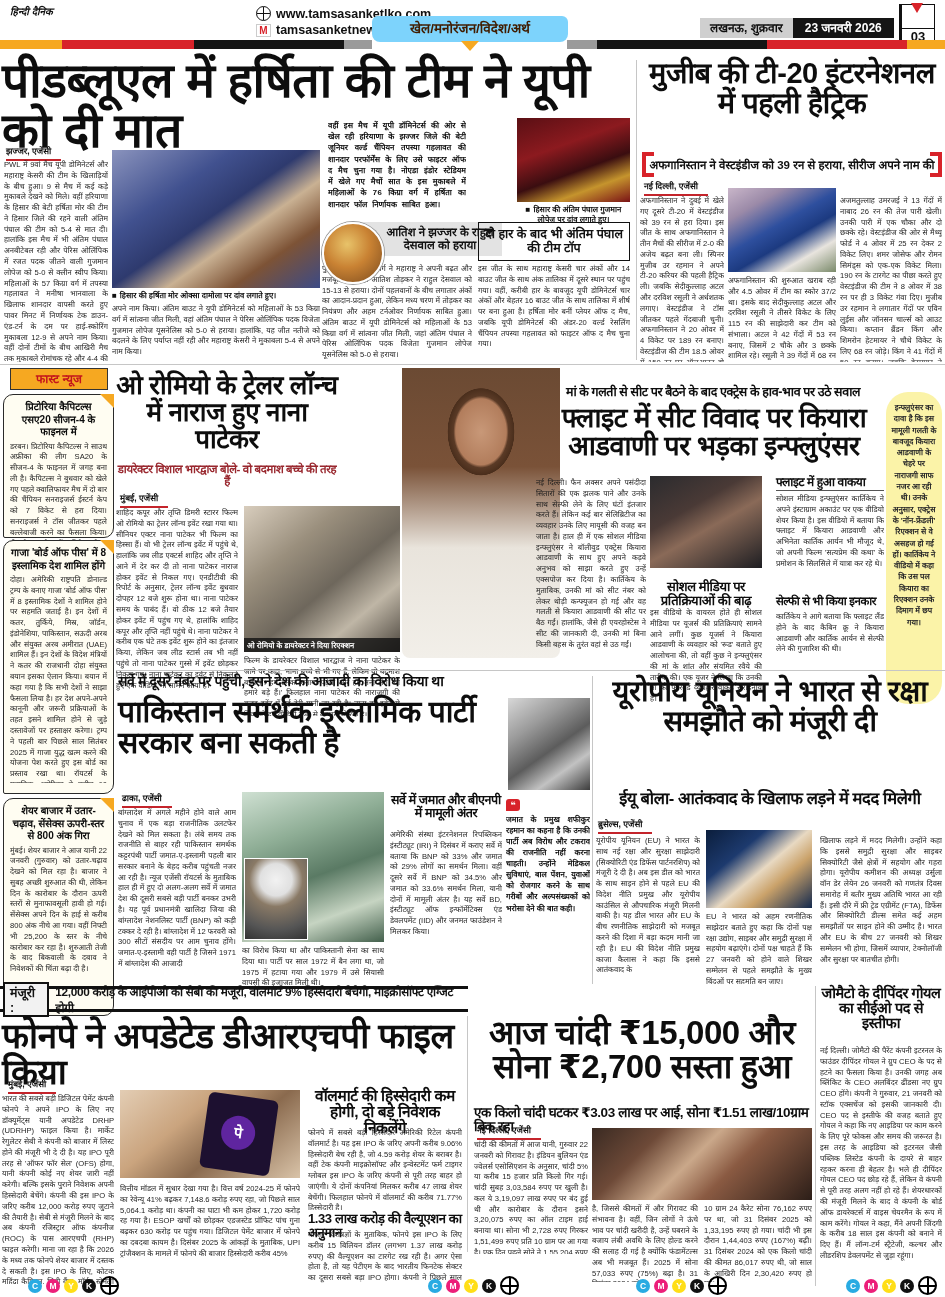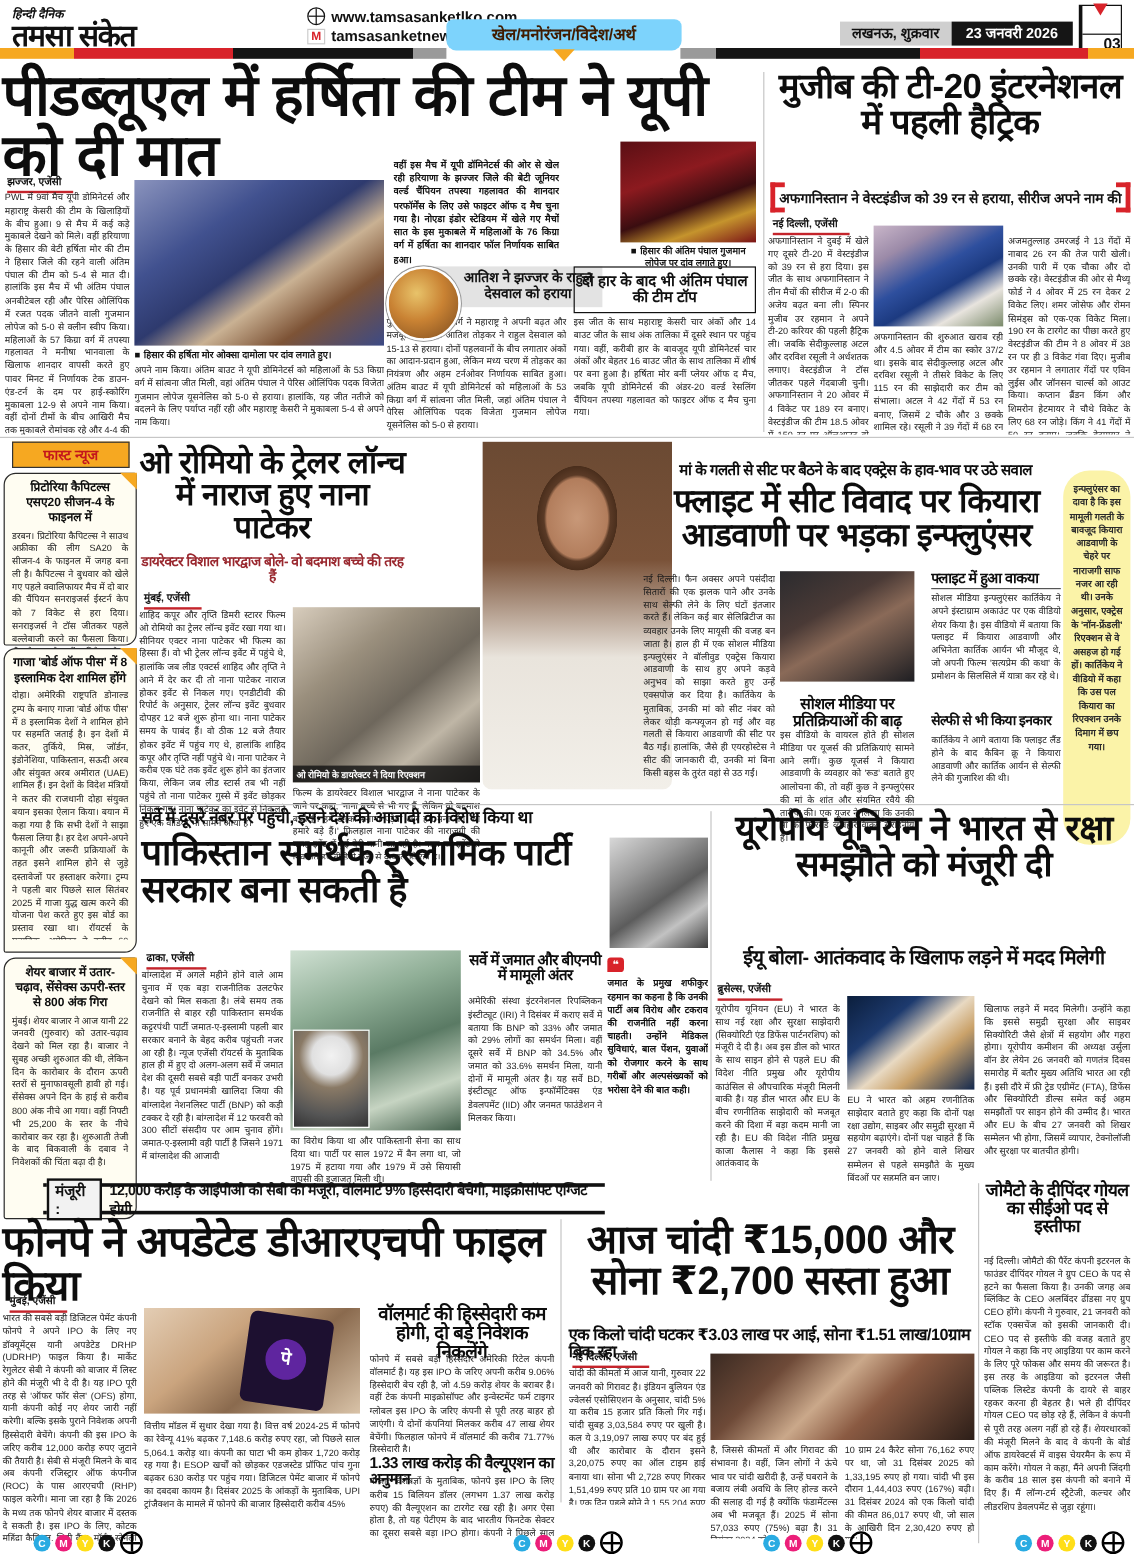--- a/index.html
+++ b/index.html
@@ -32,54 +32,53 @@
   .bracket::after{right:0;border-right:4px solid #d8232a;border-top:4px solid #d8232a;border-bottom:4px solid #d8232a;}
   .quote-ic{display:inline-block;width:14px;height:12px;background:#d8232a;color:#fff;border-radius:3px 3px 3px 0;font-size:9px;font-weight:bold;text-align:center;line-height:13px;}
 </style>
 </head>
 <body>
 
 <div class="page">
 
   <div class="abs" style="left:10px;top:4px;width:220px;">
     <div style="font-size:10px;font-weight:bold;font-style:italic;">हिन्दी दैनिक</div>
-    <div style="font-size:25px;font-weight:bold;letter-spacing:-1px;line-height:1;">तमसा संकेत</div>
   </div>
   <div class="abs" style="left:256px;top:6px;">
     <div style="display:flex;align-items:center;gap:5px;">
       <span style="display:inline-block;width:13px;height:13px;border:1.4px solid #111;border-radius:50%;background:linear-gradient(#111,#111) center/100% 1px no-repeat,linear-gradient(#111,#111) center/1px 100% no-repeat;"></span>
       <span style="font-size:12.5px;font-weight:bold;">www.tamsasanketlko.com</span>
     </div>
     <div style="display:flex;align-items:center;gap:5px;margin-top:2px;">
       <span style="display:inline-block;width:13px;height:11px;background:#fff;border:1px solid #ccc;color:#d8232a;font-size:10px;font-weight:bold;text-align:center;line-height:11px;">M</span>
       <span style="font-size:12.5px;font-weight:bold;">tamsasanketnews24@gmail.com</span>
     </div>
   </div>
   <div class="abs tab" style="left:372px;top:16px;width:196px;height:26px;font-size:13.5px;line-height:26px;">खेल/मनोरंजन/विदेश/अर्थ</div>
   <div class="abs" style="left:700px;top:18px;height:20px;display:flex;">
     <span style="background:#cfcfcf;color:#111;font-weight:bold;font-size:12px;line-height:20px;padding:0 10px;">लखनऊ, शुक्रवार</span>
     <span style="background:#151515;color:#fff;font-weight:bold;font-size:12px;line-height:20px;padding:0 12px;">23 जनवरी 2026</span>
   </div>
   <div class="abs" style="left:899px;top:4px;width:32px;height:40px;border:1.5px solid #111;border-left-width:3px;background:#fff;">
     <span style="position:absolute;top:-2px;left:9px;width:0;height:0;border-left:6px solid transparent;border-right:6px solid transparent;border-top:10px solid #d8232a;"></span>
-    <span style="position:absolute;bottom:1px;left:0;width:100%;text-align:right;font-weight:bold;font-size:13px;border-top:1px solid #111;">03</span>
+    <span style="position:absolute;bottom:1px;left:0;width:100%;text-align:center;font-weight:bold;font-size:13px;border-top:1px solid #111;">03</span>
   </div>
 
   <div class="abs" style="left:0;top:40px;width:372px;height:9px;background:linear-gradient(90deg,#f6a821 0 62px,#d8232a 62px 194px,#151515 194px 344px,#9a9a9a 344px 372px);"></div>
   <div class="abs" style="left:567px;top:40px;width:378px;height:9px;background:linear-gradient(90deg,#9a9a9a 0 30px,#151515 30px 200px,#d8232a 200px 340px,#f6a821 340px 378px);"></div>
 
   <div class="abs hl" style="left:2px;top:56px;width:630px;font-size:48px;">पीडब्लूएल में हर्षिता की टीम ने यूपी को दी मात</div>
   <div class="abs ph" style="left:517px;top:118px;width:113px;height:84px;background:linear-gradient(160deg,#5a0f14 0%,#8c1a1f 35%,#3a0d10 60%,#c5942d 78%,#7a1216 100%);"></div>
   <div class="abs cap" style="left:517px;top:205px;width:113px;text-align:center;"><span class="sq">■</span><span>हिसार की अंतिम पंघाल गुजमान लोपेज पर दांव लगाते हुए।</span></div>
   <div class="abs bl" style="left:6px;top:145px;">झज्जर, एजेंसी</div>
   <div class="abs bt" style="left:4px;top:160px;width:104px;height:202px;">PWL में 9वां मैच यूपी डोमिनेटर्स और महाराष्ट्र केसरी की टीम के खिलाड़ियों के बीच हुआ। 9 से मैच में कई कड़े मुकाबले देखने को मिले। वहीं हरियाणा के हिसार की बेटी हर्षिता मोर की टीम ने हिसार जिले की रहने वाली अंतिम पंघाल की टीम को 5-4 से मात दी। हालांकि इस मैच में भी अंतिम पंघाल अनबीटेबल रही और पेरिस ओलिंपिक में रजत पदक जीतने वाली गुजमान लोपेज को 5-0 से क्लीन स्वीप किया। महिलाओं के 57 किग्रा वर्ग में तपस्या गहलावत ने मनीषा भानवाला के खिलाफ शानदार वापसी करते हुए पावर मिनट में निर्णायक टेक डाउन-एंड-टर्न के दम पर हाई-स्कोरिंग मुकाबला 12-9 से अपने नाम किया। वहीं दोनों टीमों के बीच आखिरी मैच तक मुकाबले रोमांचक रहे और 4-4 की बराबरी के बाद फैसला आखिरी बाउट ने हुआ। हालांकि, यह जीत नतीजे को बदलने के लिए पर्याप्त नहीं रही और महाराष्ट्र केसरी ने मुकाबला 5-4 से</div>
   <div class="abs ph" style="left:112px;top:150px;width:208px;height:138px;background:linear-gradient(145deg,#8a93bd 0%,#41518f 30%,#2e3a6e 48%,#c9b193 62%,#7d5336 78%,#3c4a86 100%);"></div>
   <div class="abs cap" style="left:112px;top:291px;width:208px;"><span class="sq">■</span><span>हिसार की हर्षिता मोर ओक्सा दामोला पर दांव लगाते हुए।</span></div>
   <div class="abs bt" style="left:112px;top:304px;width:208px;height:58px;">अपने नाम किया। अंतिम बाउट ने यूपी डोमिनेटर्स को महिलाओं के 53 किग्रा वर्ग में सांत्वना जीत मिली, वहां अंतिम पंघाल ने पेरिस ओलिंपिक पदक विजेता गुजमान लोपेज यूसनेलिस को 5-0 से हराया। हालांकि, यह जीत नतीजे को बदलने के लिए पर्याप्त नहीं रही और महाराष्ट्र केसरी ने मुकाबला 5-4 से अपने नाम किया।</div>
-  <div class="abs btb" style="left:328px;top:132px;width:138px;height:88px;">वहीं इस मैच में यूपी डॉमिनेटर्स की ओर से खेल रही हरियाणा के झज्जर जिले की बेटी जूनियर वर्ल्ड चैंपियन तपस्या गहलावत की शानदार परफॉर्मेंस के लिए उसे फाइटर ऑफ द मैच चुना गया है। नोएडा इंडोर स्टेडियम में खेले गए मैचों सात के इस मुकाबले में महिलाओं के 76 किग्रा वर्ग में हर्षिता का शानदार फॉल निर्णायक साबित हुआ।</div>
+  <div class="abs btb" style="left:328px;top:120px;width:138px;height:88px;font-family:Liberation Mono, monospace;">वहीं इस मैच में यूपी डॉमिनेटर्स की ओर से खेल रही हरियाणा के झज्जर जिले की बेटी जूनियर वर्ल्ड चैंपियन तपस्या गहलावत की शानदार परफॉर्मेंस के लिए उसे फाइटर ऑफ द मैच चुना गया है। नोएडा इंडोर स्टेडियम में खेले गए मैचों सात के इस मुकाबले में महिलाओं के 76 किग्रा वर्ग में हर्षिता का शानदार फॉल निर्णायक साबित हुआ।</div>
 
   <div class="abs ph" style="left:322px;top:222px;width:58px;height:58px;border-radius:50%;background:radial-gradient(circle at 40% 35%,#e8c36a 0%,#c98233 45%,#7a4a1e 100%);border:2px solid #fff;box-shadow:0 0 0 1px #999;z-index:2;"></div>
   <div class="abs graybar" style="left:352px;top:222px;width:120px;font-size:11.5px;padding:4px 2px 4px 28px;">आतिश ने झज्जर के राहुल देसवाल को हराया</div>
   <div class="abs bt" style="left:322px;top:264px;width:150px;height:98px;">पुरुषों के 57 किग्रा वर्ग ने महाराष्ट्र ने अपनी बढ़त और मजबूत की, जहां आतिश तोड़कर ने राहुल देसवाल को 15-13 से हराया। दोनों पहलवानों के बीच लगातार अंकों का आदान-प्रदान हुआ, लेकिन मध्य चरण में तोड़कर का नियंत्रण और अहम टर्नओवर निर्णायक साबित हुआ। अंतिम बाउट में यूपी डोमिनेटर्स को महिलाओं के 53 किग्रा वर्ग में सांत्वना जीत मिली, जहां अंतिम पंघाल ने पेरिस ओलिंपिक पदक विजेता गुजमान लोपेज यूसनेलिस को 5-0 से हराया।</div>
 
   <div class="abs subhead-box" style="left:478px;top:222px;width:146px;font-size:12.5px;padding:4px 2px;">दो हार के बाद भी अंतिम पंघाल की टीम टॉप</div>
   <div class="abs bt" style="left:478px;top:264px;width:152px;height:98px;">इस जीत के साथ महाराष्ट्र केसरी चार अंकों और 14 बाउट जीत के साथ अंक तालिका में दूसरे स्थान पर पहुंच गया। वहीं, करीबी हार के बावजूद यूपी डोमिनेटर्स चार अंकों और बेहतर 16 बाउट जीत के साथ तालिका में शीर्ष पर बना हुआ है। हर्षिता मोर बनीं प्लेयर ऑफ द मैच, जबकि यूपी डोमिनेटर्स की अंडर-20 वर्ल्ड रेसलिंग चैंपियन तपस्या गहलावत को फाइटर ऑफ द मैच चुना गया।</div>
 
   <div class="abs vline" style="left:636px;top:60px;height:300px;"></div>
 
@@ -150,21 +149,21 @@
   </div>
 
   <div class="abs hl" style="left:596px;top:676px;width:348px;font-size:29px;text-align:center;">यूरोपीय यूनियन ने भारत से रक्षा समझौते को मंजूरी दी</div>
   <div class="abs hl" style="left:596px;top:790px;width:348px;font-size:16.5px;text-align:center;">ईयू बोला- आतंकवाद के खिलाफ लड़ने में मदद मिलेगी</div>
   <div class="abs bl" style="left:598px;top:818px;">ब्रुसेल्स, एजेंसी</div>
   <div class="abs bt" style="left:596px;top:836px;width:104px;height:148px;">यूरोपीय यूनियन (EU) ने भारत के साथ नई रक्षा और सुरक्षा साझेदारी (सिक्योरिटी एंड डिफेंस पार्टनरशिप) को मंजूरी दे दी है। अब इस डील को भारत के साथ साइन होने से पहले EU की विदेश नीति प्रमुख और यूरोपीय काउंसिल से औपचारिक मंजूरी मिलनी बाकी है। यह डील भारत और EU के बीच रणनीतिक साझेदारी को मजबूत करने की दिशा में बड़ा कदम मानी जा रही है। EU की विदेश नीति प्रमुख काजा कैलास ने कहा कि इससे आतंकवाद के</div>
   <div class="abs ph" style="left:706px;top:830px;width:106px;height:78px;background:linear-gradient(140deg,#0b1e3c 0%,#1d3a6e 30%,#e8d9c2 52%,#caa26a 68%,#13294e 100%);"></div>
   <div class="abs bt" style="left:706px;top:912px;width:106px;height:72px;">EU ने भारत को अहम रणनीतिक साझेदार बताते हुए कहा कि दोनों पक्ष रक्षा उद्योग, साइबर और समुद्री सुरक्षा में सहयोग बढ़ाएंगे। दोनों पक्ष चाहते हैं कि 27 जनवरी को होने वाले शिखर सम्मेलन से पहले समझौते के मुख्य बिंदुओं पर सहमति बन जाए।</div>
   <div class="abs bt" style="left:820px;top:836px;width:122px;height:148px;">खिलाफ लड़ने में मदद मिलेगी। उन्होंने कहा कि इससे समुद्री सुरक्षा और साइबर सिक्योरिटी जैसे क्षेत्रों में सहयोग और गहरा होगा। यूरोपीय कमीशन की अध्यक्ष उर्सुला वॉन डेर लेयेन 26 जनवरी को गणतंत्र दिवस समारोह में बतौर मुख्य अतिथि भारत आ रही हैं। इसी दौरे में फ्री ट्रेड एग्रीमेंट (FTA), डिफेंस और सिक्योरिटी डील्स समेत कई अहम समझौतों पर साइन होने की उम्मीद है। भारत और EU के बीच 27 जनवरी को शिखर सम्मेलन भी होगा, जिसमें व्यापार, टेक्नोलॉजी और सुरक्षा पर बातचीत होगी।</div>
 
-  <div class="abs" style="left:0;top:986px;width:468px;height:26px;border-top:3px solid #111;border-bottom:3px solid #111;display:flex;align-items:center;gap:6px;box-sizing:border-box;margin-left:36px;">
+  <div class="abs" style="left:0;top:986px;width:468px;height:26px;border-top:3px solid #111;border-bottom:3px solid #111;display:flex;align-items:center;gap:6px;box-sizing:border-box;">
     <span style="border:2px solid #111;font-weight:bold;font-size:12.5px;padding:0 5px;margin-left:3px;background:#f2f2f2;">मंजूरी :</span>
     <span style="font-weight:bold;font-size:11.8px;letter-spacing:-.3px;">12,000 करोड़ के आईपीओ को सेबी की मंजूरी, वॉलमार्ट 9% हिस्सेदारी बेचेगी, माइक्रोसॉफ्ट एग्जिट होगी</span>
   </div>
 
   <div class="abs hl" style="left:2px;top:1018px;width:462px;font-size:35px;">फोनपे ने अपडेटेड डीआरएचपी फाइल किया</div>
   <div class="abs bl" style="left:8px;top:1078px;">मुंबई, एजेंसी</div>
   <div class="abs bt" style="left:2px;top:1094px;width:112px;height:190px;">भारत की सबसे बड़ी डिजिटल पेमेंट कंपनी फोनपे ने अपने IPO के लिए नए डॉक्यूमेंट्स यानी अपडेटेड DRHP (UDRHP) फाइल किया है। मार्केट रेगुलेटर सेबी ने कंपनी को बाजार में लिस्ट होने की मंजूरी भी दे दी है। यह IPO पूरी तरह से 'ऑफर फॉर सेल' (OFS) होगा, यानी कंपनी कोई नए शेयर जारी नहीं करेगी। बल्कि इसके पुराने निवेशक अपनी हिस्सेदारी बेचेंगे। कंपनी की इस IPO के जरिए करीब 12,000 करोड़ रुपए जुटाने की तैयारी है। सेबी से मंजूरी मिलने के बाद अब कंपनी रजिस्ट्रार ऑफ कंपनीज (ROC) के पास आरएचपी (RHP) फाइल करेगी। माना जा रहा है कि 2026 के मध्य तक फोनपे शेयर बाजार में दस्तक दे सकती है। इस IPO के लिए, कोटक महिंद्रा कैपिटल, सिटी बैंक, मॉर्गन स्टेनली और जेपी मॉर्गन जैसे बड़े इन्वेस्टमेंट बैंक सलाह दे रहे हैं। IPO से पहले कंपनी की</div>
   <div class="abs ph" style="left:120px;top:1090px;width:180px;height:88px;background:linear-gradient(140deg,#e3cdb4 0%,#caa47e 35%,#8a6a4e 60%,#d9c3a8 100%);">
     <div style="position:absolute;right:26px;top:6px;width:70px;height:76px;background:#1d1030;border-radius:6px;transform:rotate(8deg);">
       <div style="position:absolute;left:17px;top:20px;width:34px;height:34px;border-radius:50%;background:#5f259f;color:#fff;font-weight:bold;font-size:15px;text-align:center;line-height:34px;">पे</div>

